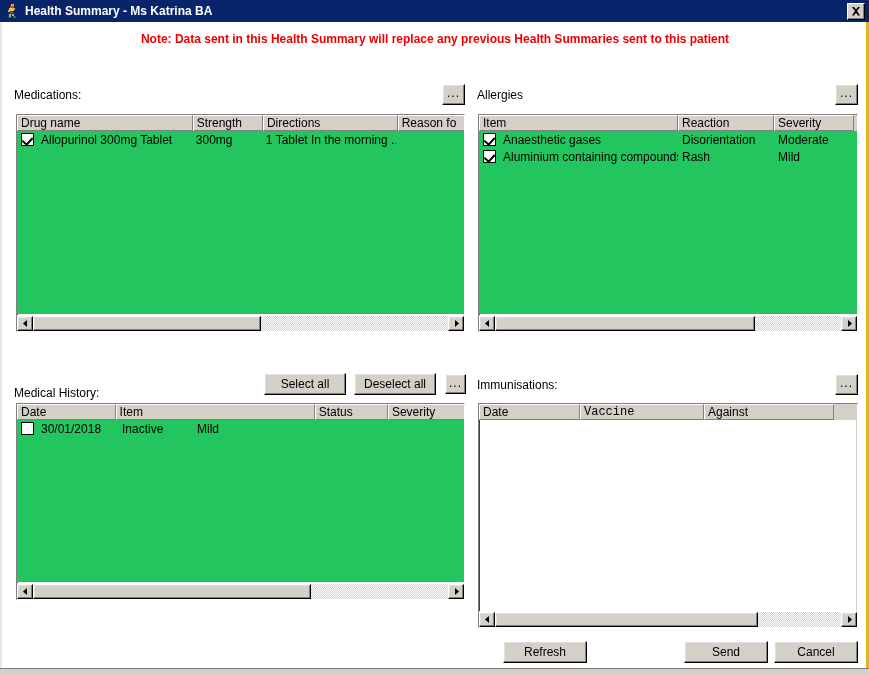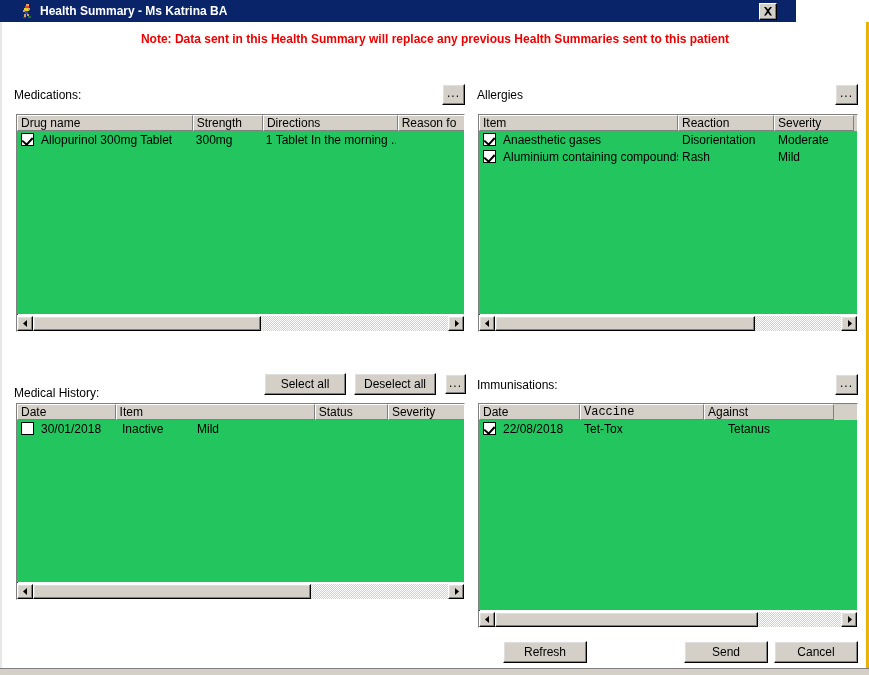--- a/index.html
+++ b/index.html
@@ -22,26 +22,26 @@
     width: 869px;
     height: 675px;
     background: #ffffff;
     box-sizing: border-box;
   }
 
   
   .titlebar {
     position: absolute;
     left: 0; top: 0;
-    width: 796px;
+    width: 869px;
     height: 22px;
     background: #0a246a;
     display: flex;
     align-items: center;
-    padding: 0 17px;
+    padding: 0 2px;
     box-sizing: border-box;
   }
   .title-icon {
     width: 16px; height: 16px;
     margin-left: 2px;
     margin-right: 5px;
     position: relative;
     flex: none;
   }
   .title-text {
@@ -425,30 +425,20 @@
 
       <div class="sec-label" style="left:475px; top:356px;">Immunisations:</div>
       <div class="btn dots" style="left:833px; top:352px; width:23px; height:21px;">...</div>
 
       <div class="list" style="left:476px; top:381px; width:380px; height:225px;">
         <div class="list-header" style="width:380px;">
           <div class="hcell" style="width:101px;">Date</div>
           <div class="hcell" style="width:124px;font-family:Liberation Mono, monospace;">Vaccine</div>
           <div class="hcell" style="width:130px;">Against</div>
         </div>
-        <div class="rows" style="bottom:17px;">
-          <div class="row">
-            <div class="cell first" style="width:101px;">
-              <span class="cbx checked"></span>
-              <span>22/08/2018</span>
-            </div>
-            <div class="cell pad" style="width:144px;">Tet-Tox</div>
-            <div class="cell pad" style="width:130px;">Tetanus</div>
-          </div>
-        </div>
         <div class="hscroll" style="width:378px;">
           <div class="sb-arrow">
             <svg width="5" height="7" viewBox="0 0 5 7">
                 <path d="M4 0 L4 7 L0 3.5 Z" fill="#000000"></path>
               </svg>
           </div>
           <div class="sb-track">
             <div class="sb-thumb" style="width:76%;"></div>
           </div>
           <div class="sb-arrow">

